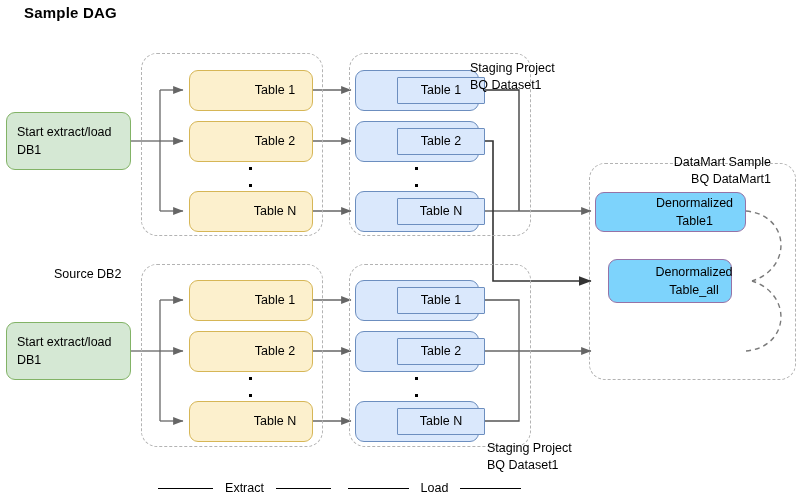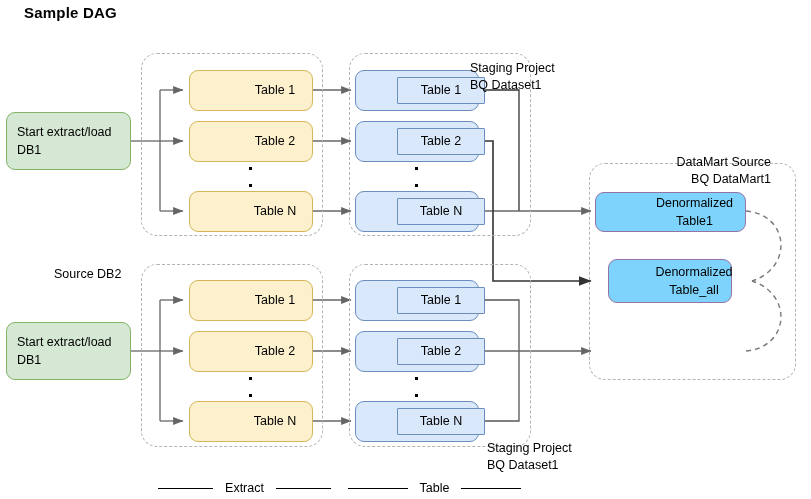--- a/index.html
+++ b/index.html
@@ -162,31 +162,31 @@
   <div class="node blue" style="left:355px;top:401px;width:124px;height:41px;">
     <span class="inner-box">Table N</span>
   </div>
   <div class="dots" style="left:415px;top:377px;">
       <i></i>
       <i></i>
     </div>
   <div class="lbl" style="left:487px;top:440px;width:160px;">Staging Project
 BQ Dataset1</div>
 
-  <div class="lbl right" style="left:596px;top:154px;width:175px;">DataMart Source
+  <div class="lbl right" style="left:596px;top:154px;width:175px;">DataMart Sample
 BQ DataMart1</div>
 
   <div class="node purple" style="left:595px;top:192px;width:151px;height:40px;">Denormalized Table1</div>
   <div class="node purple" style="left:608px;top:259px;width:124px;height:44px;white-space:pre-line;">Denormalized
 Table_all</div>
 
   <div class="phase" style="left:158px;top:481px;width:173px;">
     <span class="bar"></span>
     <span class="tx">Extract</span>
     <span class="bar"></span>
   </div>
   <div class="phase" style="left:348px;top:481px;width:173px;">
     <span class="bar"></span>
-    <span class="tx">Table</span>
+    <span class="tx">Load</span>
     <span class="bar"></span>
   </div>
 
 </div>
 
 </body></html>

